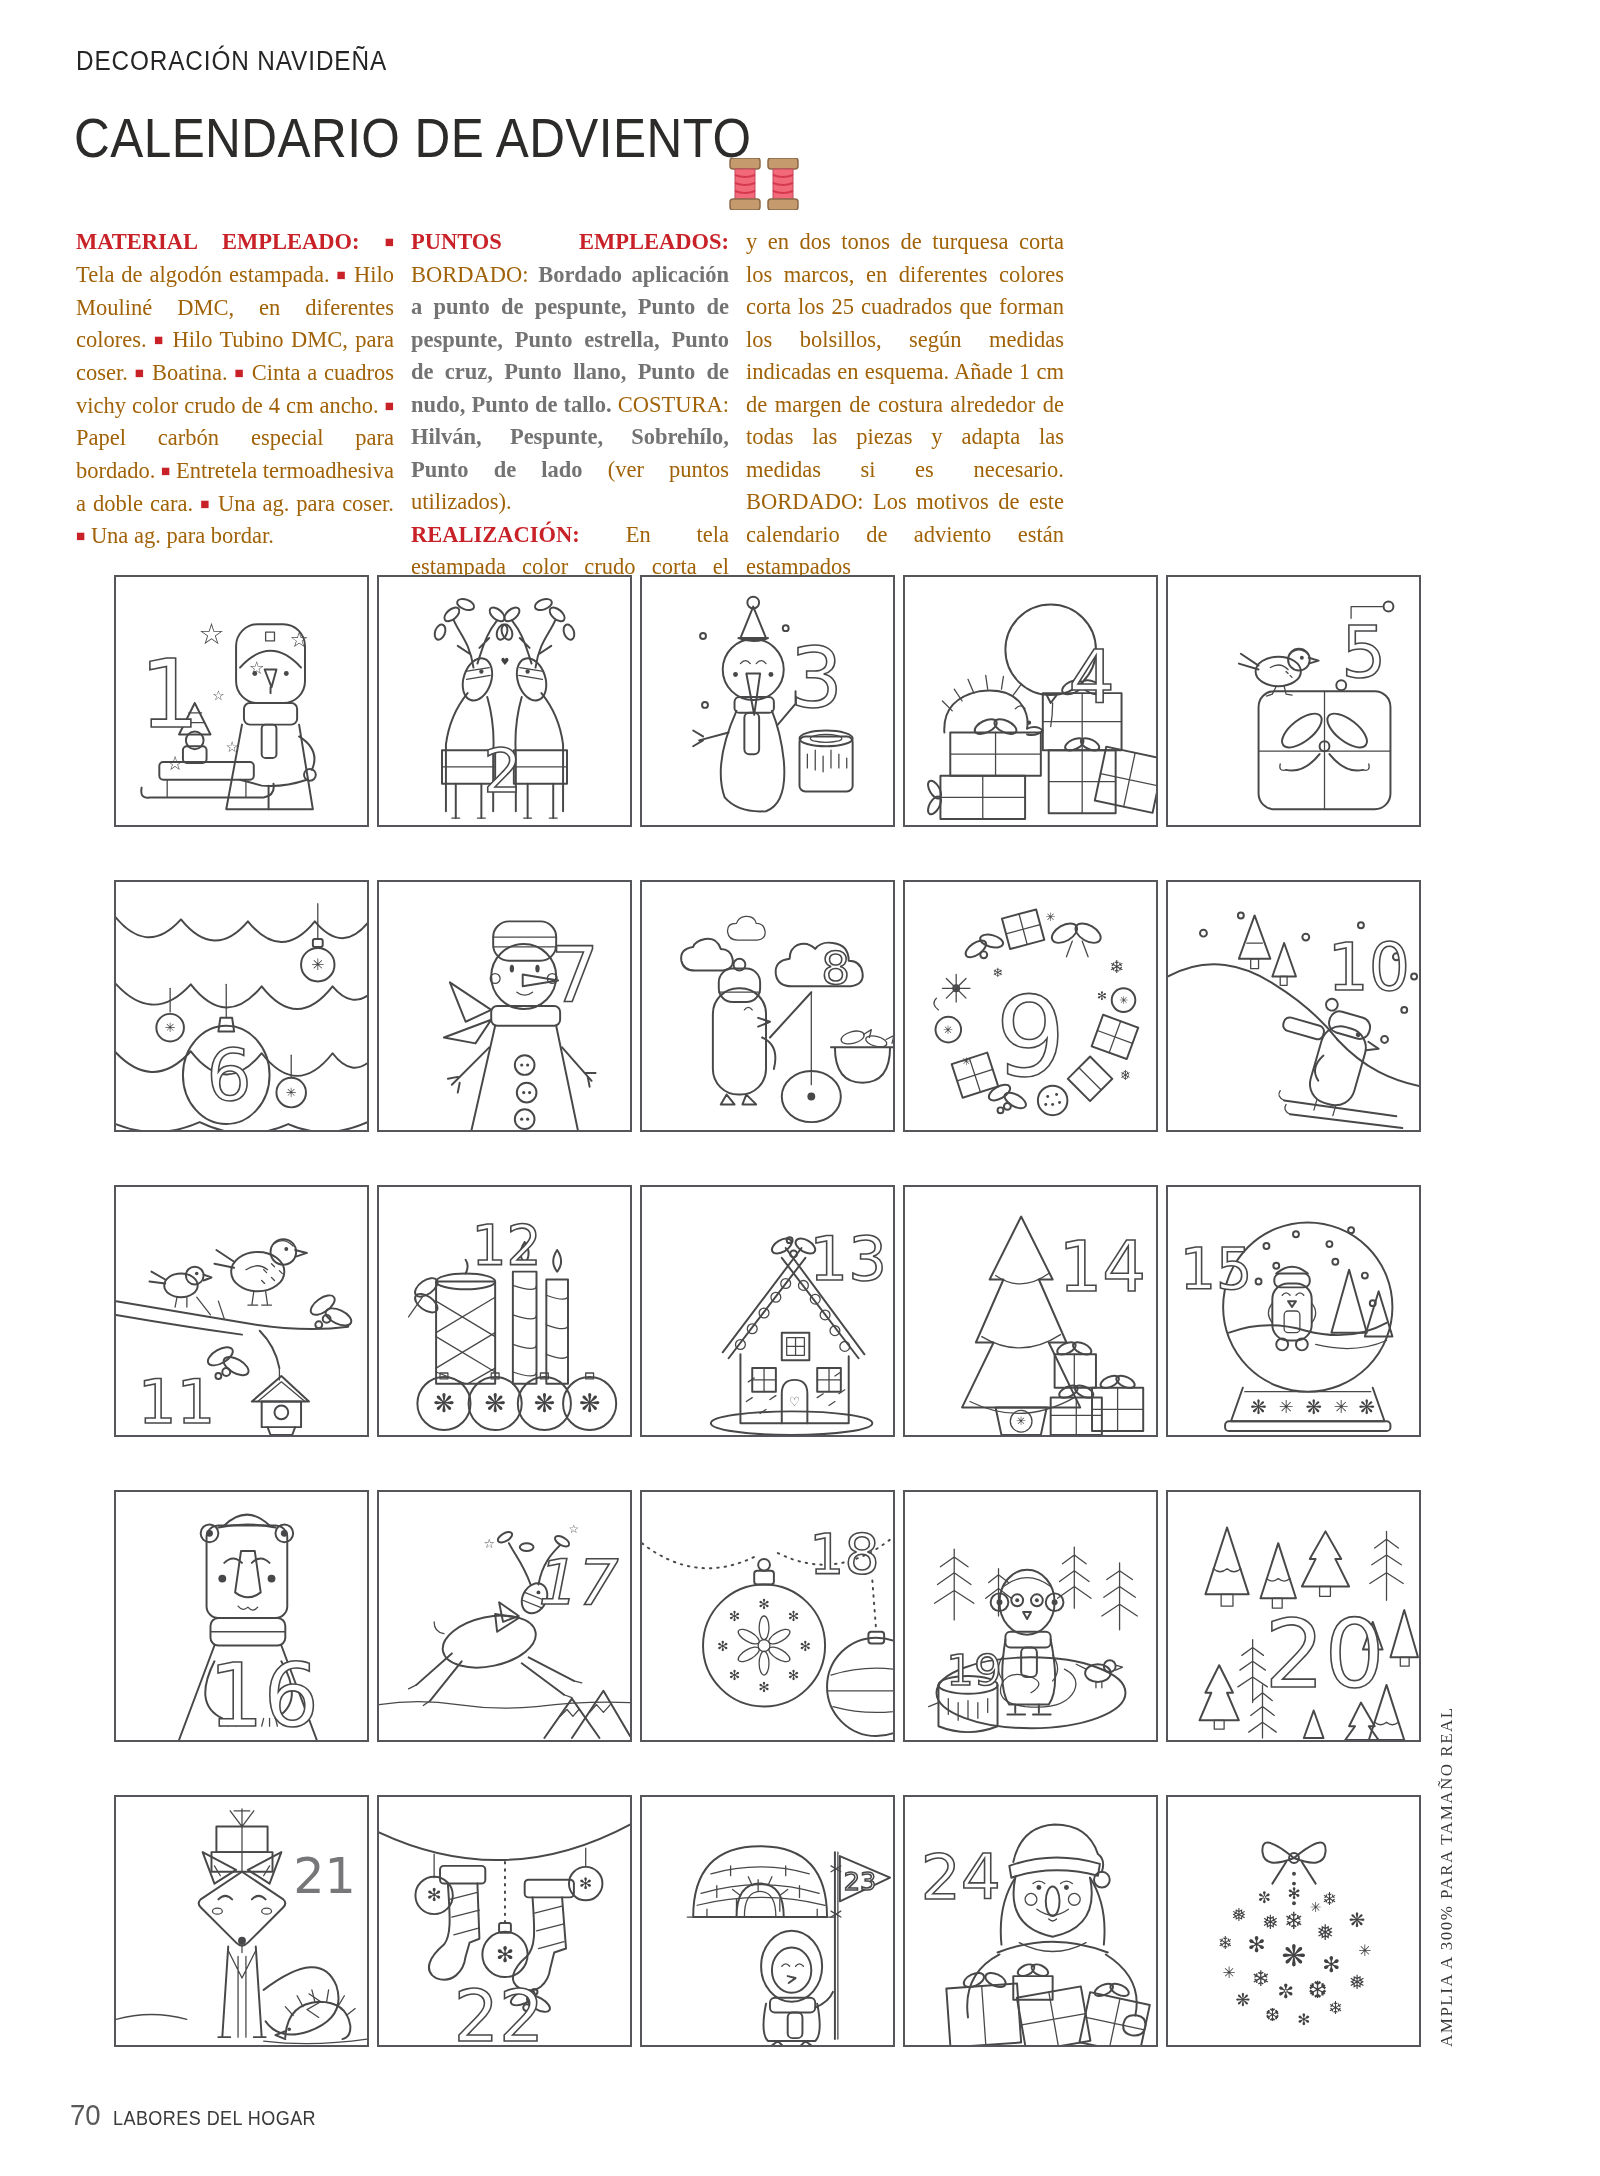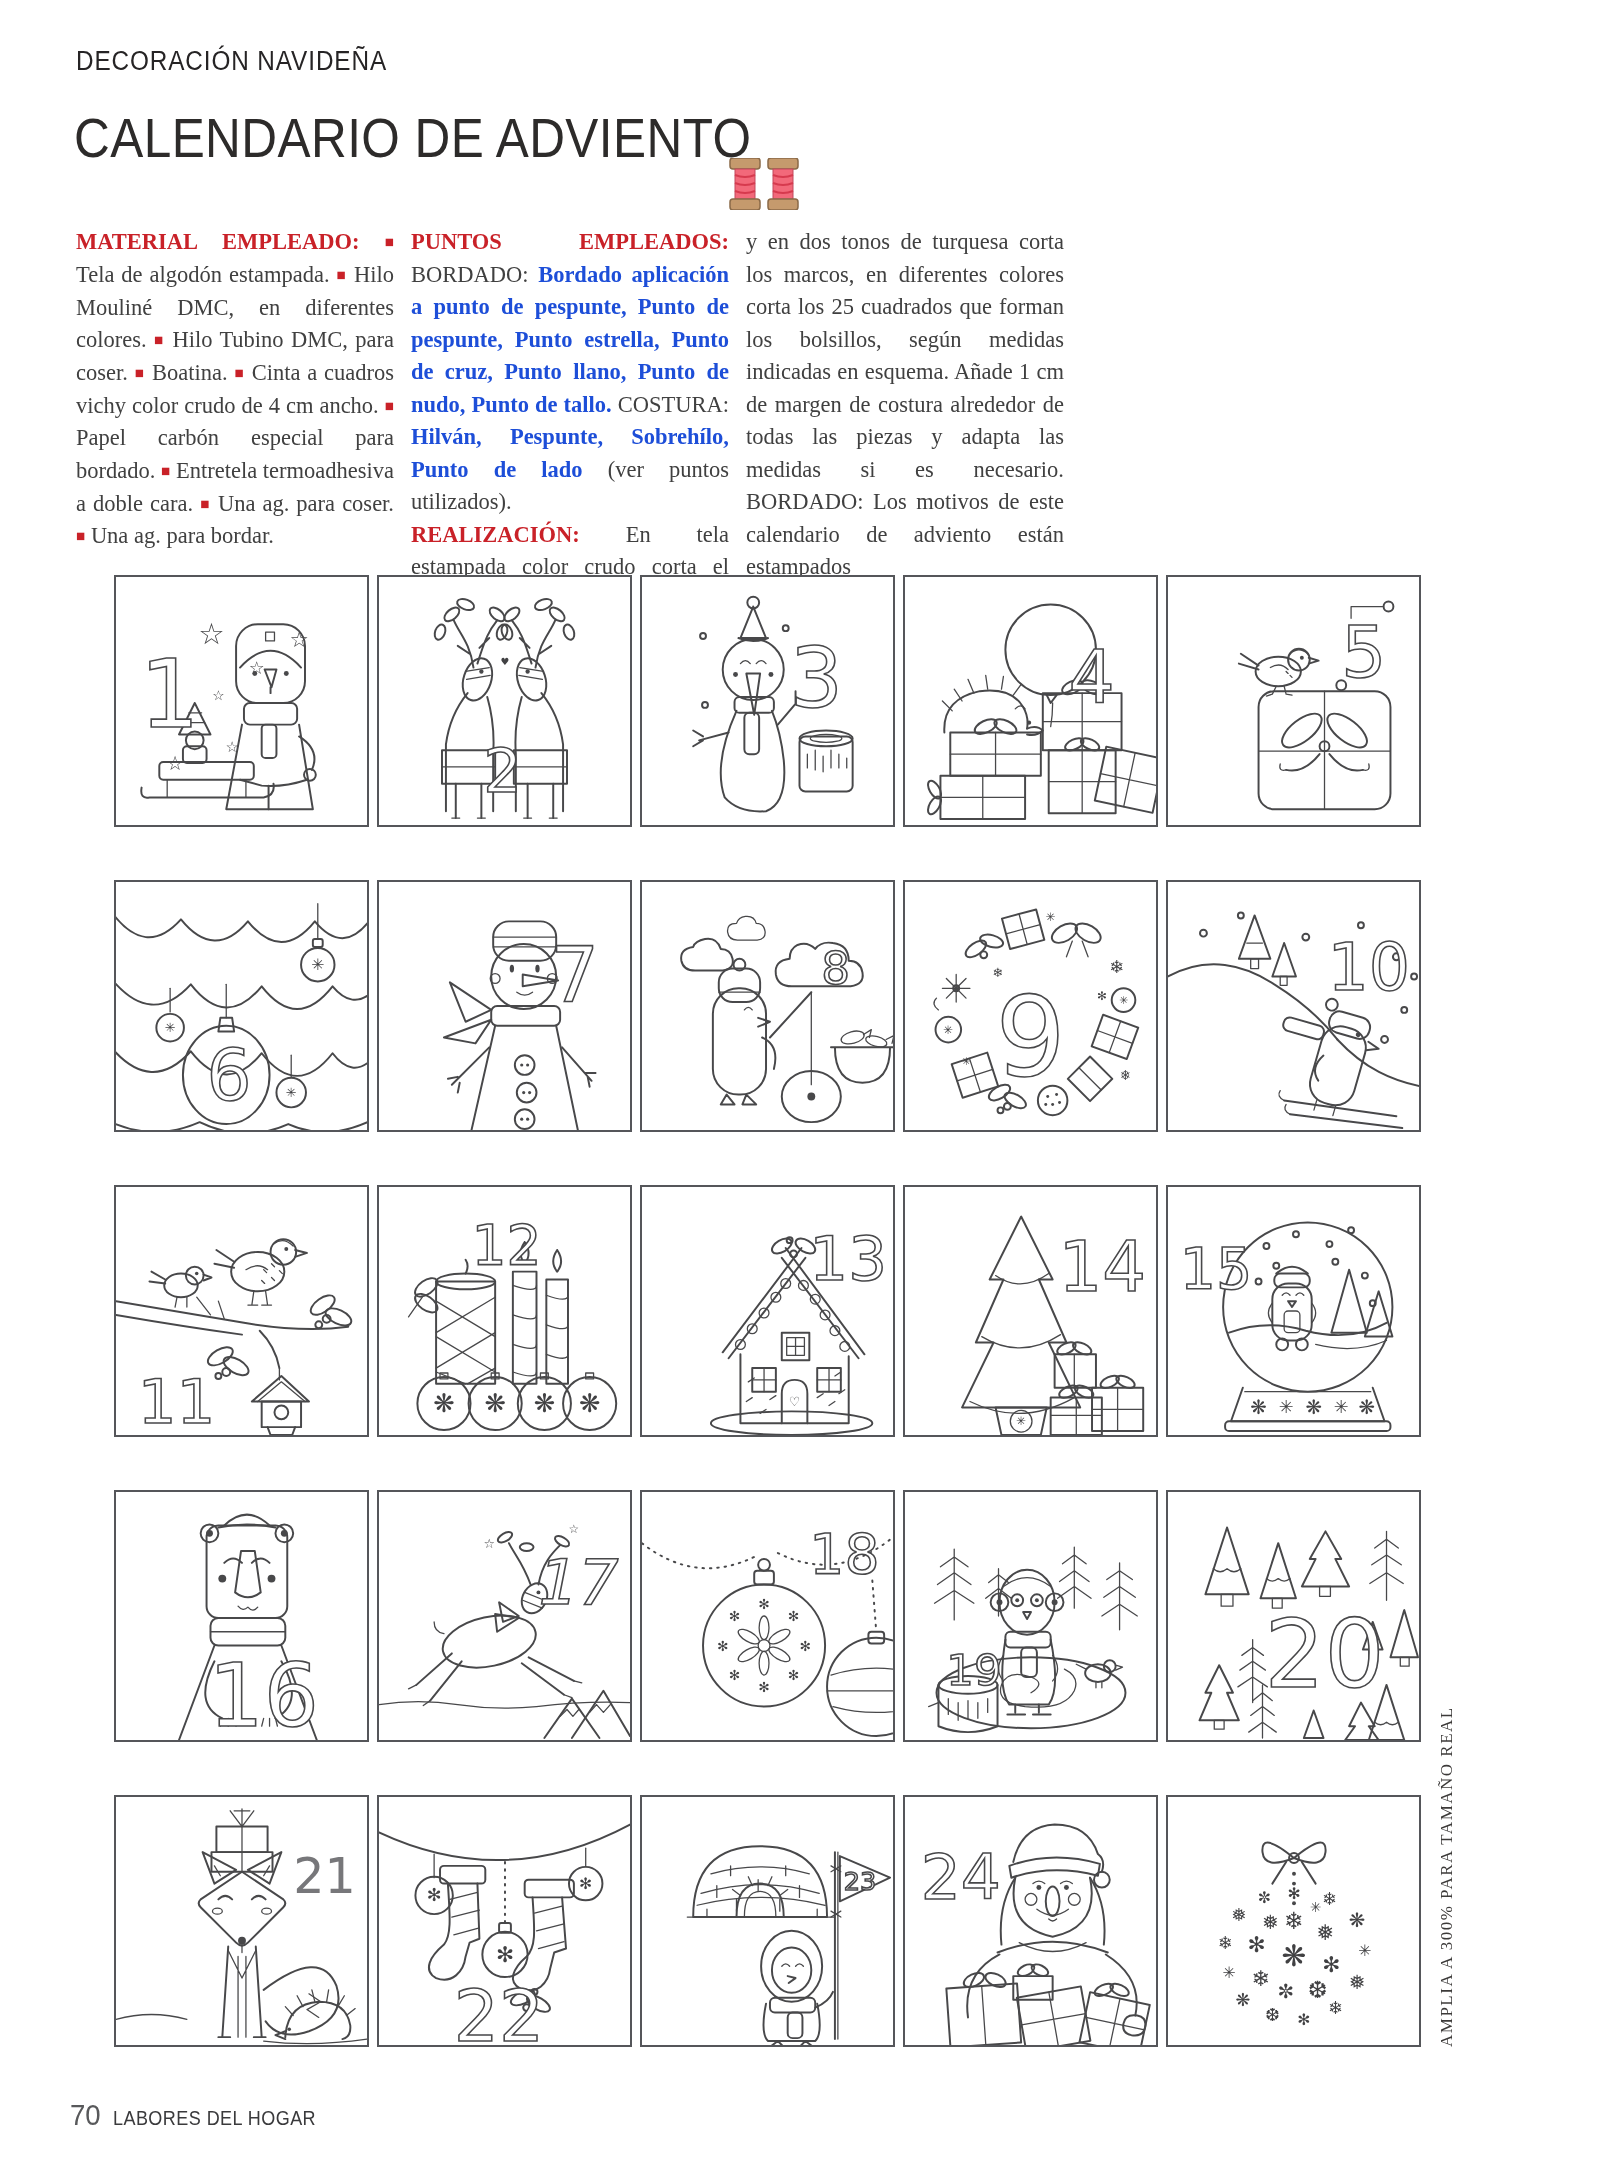--- a/index.html
+++ b/index.html
@@ -9,22 +9,22 @@
         font-size:27px;color:#262425;letter-spacing:1px;transform:scaleX(.9);transform-origin:left top;white-space:nowrap;}
   .title-text{position:absolute;left:74px;top:106px;font-family:"Liberation Sans",sans-serif;
         font-size:55px;font-weight:400;color:#2d2b2a;letter-spacing:.5px;transform:scaleX(.9);
         transform-origin:left top;white-space:nowrap;}
   .spool{position:absolute;top:158px;}
   .spool.s1{left:728px;} .spool.s2{left:766px;}
   .cols{position:absolute;left:76px;top:226px;width:988px;display:flex;gap:17px;justify-content:flex-end;}
   .col{width:318px;font-size:22.5px;line-height:32.5px;text-align:justify;color:#3e3e40;}
   .col p{margin:0;}
   .run-rh{color:#c92128;font-weight:700;}
-  .run-b{font-weight:700;color:#1d4ed8;}
-  .run-n{color:#404040;}
+  .run-b{font-weight:700;color:#737373;}
+  .run-n{color:#a16207;}
   .run-rb{color:#c92128;font-size:0.68em;vertical-align:0.15em;}
   .grid{position:absolute;left:114px;top:575px;display:grid;
         grid-template-columns:repeat(5,255px);grid-auto-rows:252px;column-gap:8px;row-gap:53px;}
   .cell{border:2px solid #55565a;background:#fff;box-sizing:border-box;}
   .cell svg{width:100%;height:100%;display:block;}
   .k{stroke:#48484a;stroke-width:2;fill:none;stroke-linecap:round;stroke-linejoin:round;}
   .k1{stroke:#48484a;stroke-width:1.3;fill:none;stroke-linecap:round;stroke-linejoin:round;}
   .kd{stroke:#48484a;stroke-width:2;fill:none;stroke-dasharray:1.5 6;stroke-linecap:round;}
   .d{fill:#48484a;stroke:none;}
   .num{font-family:"DejaVu Sans",sans-serif;fill:#ffffff;stroke:#48484a;stroke-width:1.6;}

